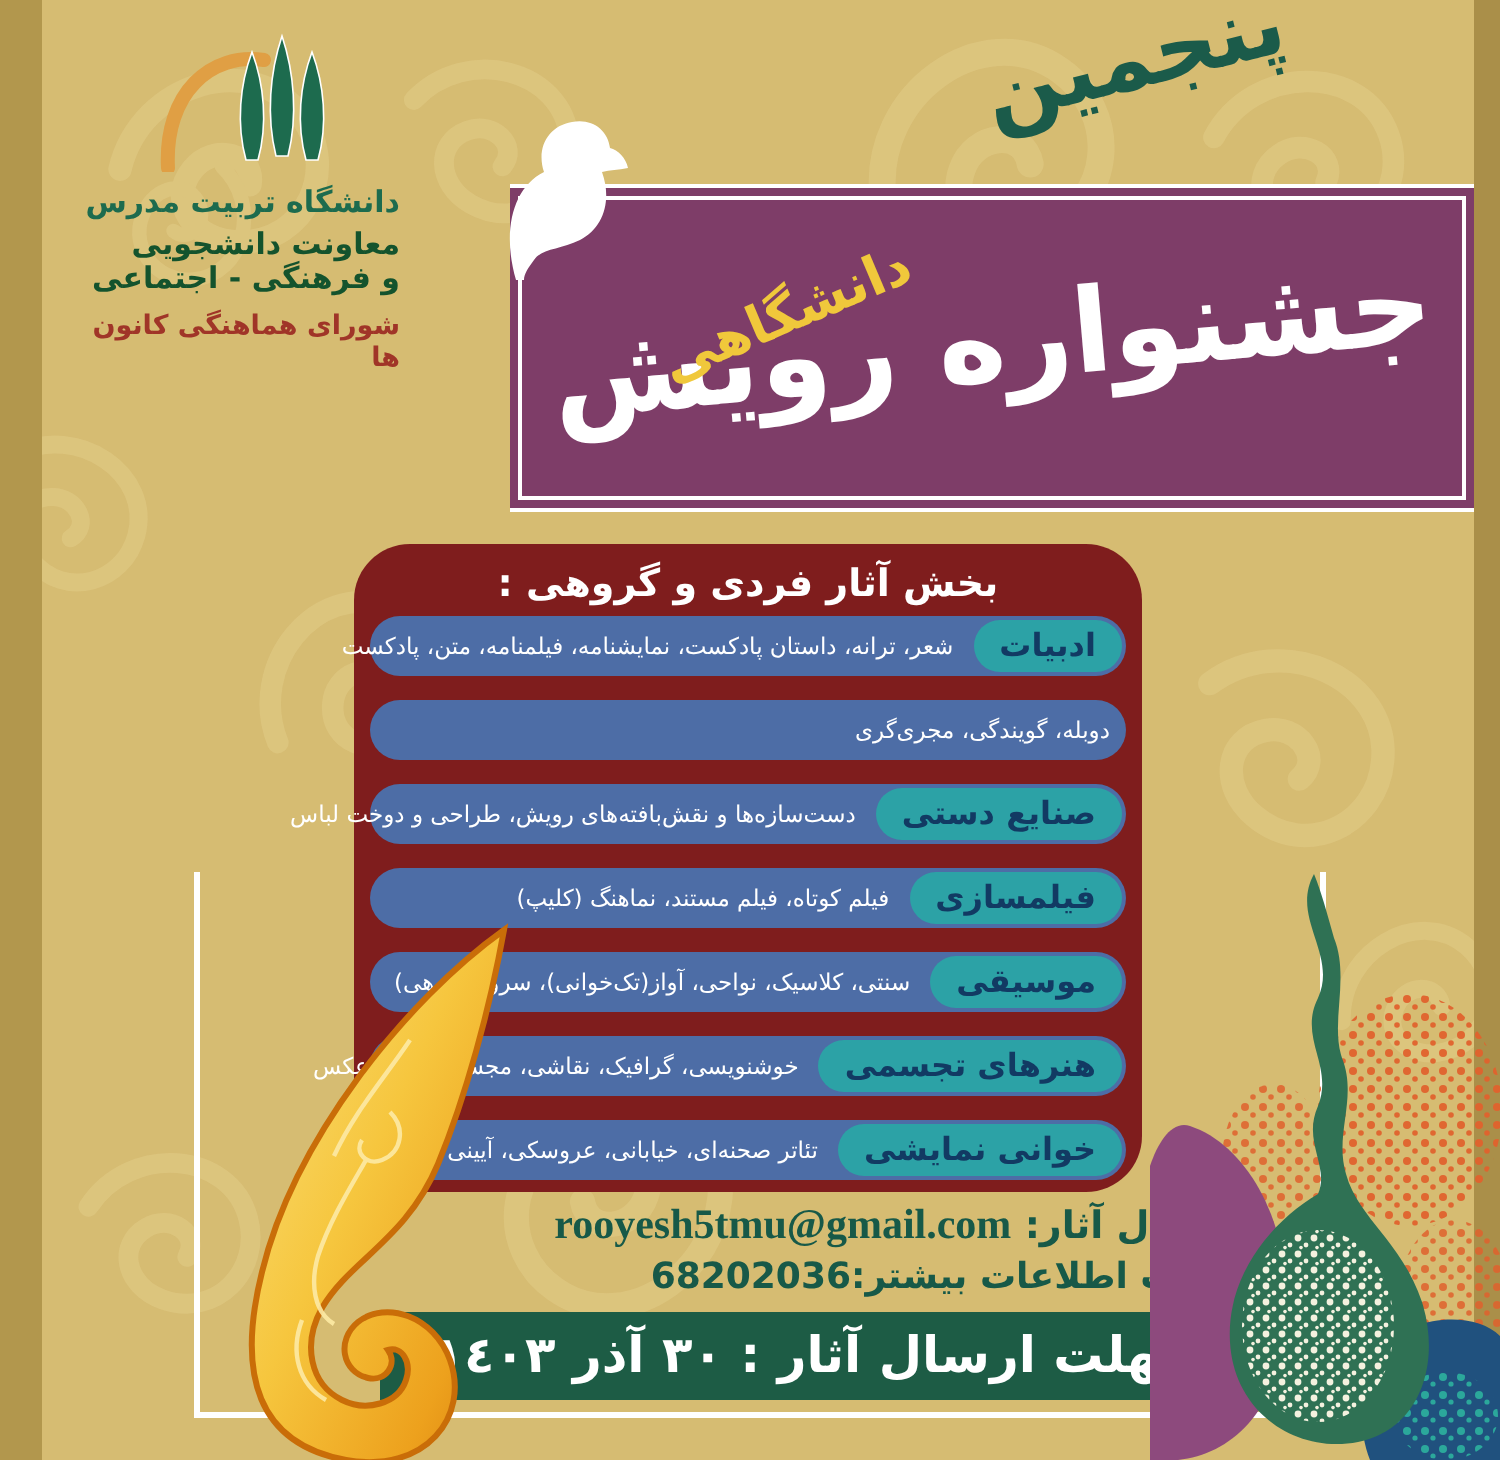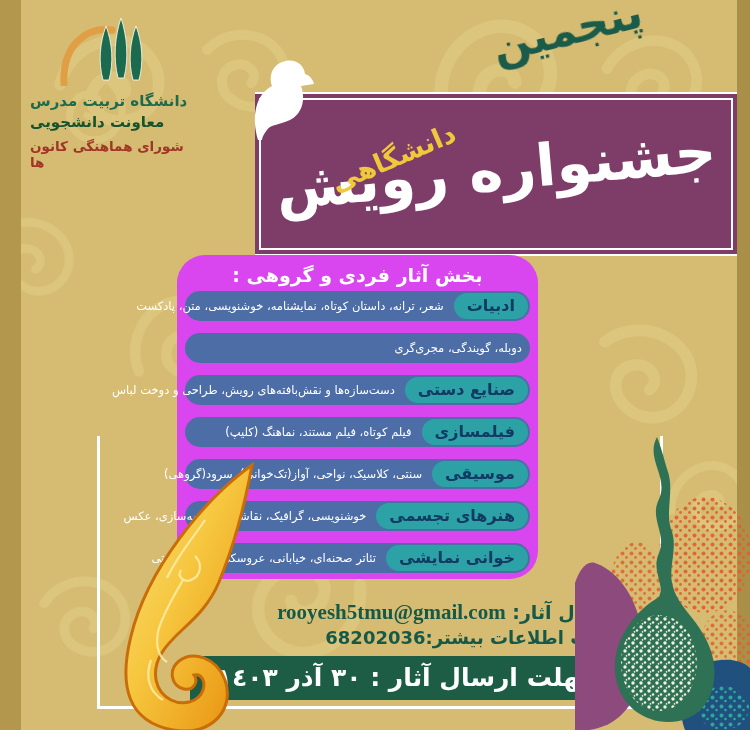--- a/index.html
+++ b/index.html
@@ -13,21 +13,21 @@
   .edge-strip.left{left:0;width:21px;background:#b2974d;}
   .edge-strip.right{right:0;width:13px;background:#aa8f49;}
 
   
   .u-frame{
     position:absolute;left:97px;top:436px;width:560px;height:270px;z-index:1;
     border-left:3px solid #fff;border-right:3px solid #fff;border-bottom:3px solid #fff;
   }
 
   
-  .logo-block{position:absolute;left:30px;top:14px;width:170px;text-align:left;z-index:2;}
+  .logo-block{position:absolute;left:30px;top:14px;width:170px;text-align:right;z-index:2;}
   .logo-block .uni-name{color:#1d6b4e;font-weight:bold;font-size:15px;margin-top:2px;}
   .logo-block .dept{color:#14532d;font-weight:bold;font-size:15px;line-height:17px;margin-top:4px;}
   .logo-block .council{color:#a03528;font-weight:bold;font-size:13.5px;margin-top:7px;}
 
   
   .edition{
     position:absolute;left:462px;top:4px;width:210px;z-index:2;
     color:#1b5b4a;font-size:44px;font-weight:bold;text-align:center;
     transform:rotate(-14deg);transform-origin:center;
   }
@@ -48,22 +48,22 @@
   }
   .title-sub{
     position:absolute;left:72px;top:48px;
     color:#f0c83b;font-size:27px;font-weight:bold;
     transform:rotate(-23deg);white-space:nowrap;
   }
   .dove{position:absolute;left:-9px;top:-36px;width:72px;height:82px;}
 
   
   .cat-box{
-    position:absolute;left:177px;top:255px;width:361px;height:324px;z-index:2;
-    background:#d946ef;border-radius:28px;box-sizing:border-box;
+    position:absolute;left:177px;top:272px;width:394px;height:324px;z-index:2;
+    background:#7f1d1d;border-radius:28px;box-sizing:border-box;
     padding:7px 8px 6px 8px;direction:rtl;
   }
   .cat-header{
     color:#fff;font-weight:bold;font-size:19px;text-align:center;
     height:29px;line-height:27px;
   }
   .cat-row{
     background:#4d6da6;border-radius:16px;height:30px;margin-bottom:12px;
     display:flex;align-items:center;direction:rtl;
   }
@@ -130,41 +130,42 @@
       <path d="M34,70 C32,32 56,12 82,16" fill="none" stroke="#e09f44" stroke-width="7" stroke-linecap="round"></path>
       <g fill="#1d6b4e" stroke="#ffffff" stroke-width="0.8">
         <path d="M73,66 C68,48 70,28 76,12 C82,28 84,48 79,66 Z"></path>
         <path d="M88,64 C83,44 85,22 91,4 C97,22 99,44 94,64 Z"></path>
         <path d="M103,66 C98,48 100,28 106,12 C112,28 114,48 109,66 Z"></path>
       </g>
     </svg>
     <div class="uni-name">دانشگاه تربیت مدرس</div>
     <div class="dept">
       <div>معاونت دانشجویی</div>
+      <div>و فرهنگی - اجتماعی</div>
     </div>
     <div class="council">شورای هماهنگی کانون ها</div>
   </div>
 
   <div class="edition">پنجمین</div>
 
   <div class="title-banner">
     <div class="inner-border"></div>
     <svg class="dove" viewBox="0 0 72 82">
       <path fill="#ffffff" d="M12,82 C5,58 10,36 26,28 C22,16 28,5 40,3 C50,1 58,7 59,16 C63,17 67,21 68,26 C63,27 59,27 55,28 C60,42 56,56 44,62 C34,67 25,66 21,72 C18,76 16,79 16,82 Z"></path>
     </svg>
     <div class="title-main">جشنواره رویش</div>
     <div class="title-sub">دانشگاهی</div>
   </div>
 
   <div class="cat-box">
     <div class="cat-header">بخش آثار فردی و گروهی :</div>
 
     <div class="cat-row">
       <span class="cat-pill">ادبیات</span>
-      <span class="cat-desc">شعر، ترانه، داستان کوتاه، نمایشنامه، خوشنویسی، متن، پادکست</span>
+      <span class="cat-desc">شعر، ترانه، داستان پادکست، نمایشنامه، فیلمنامه، متن، پادکست</span>
     </div>
     <div class="cat-row">
       <span class="cat-desc">دوبله، گویندگی، مجری‌گری</span>
     </div>
     <div class="cat-row">
       <span class="cat-pill">صنایع دستی</span>
       <span class="cat-desc">دست‌سازه‌ها و نقش‌بافته‌های رویش، طراحی و دوخت لباس</span>
     </div>
     <div class="cat-row">
       <span class="cat-pill">فیلمسازی</span>

